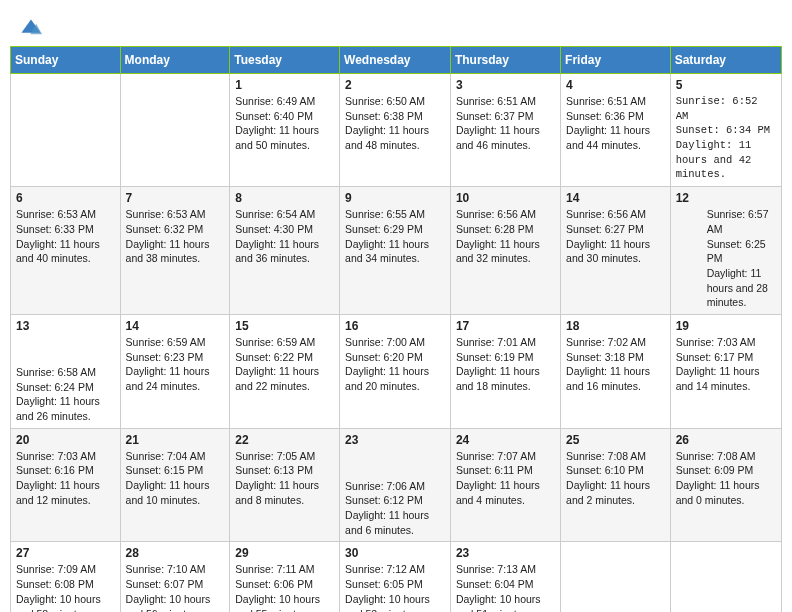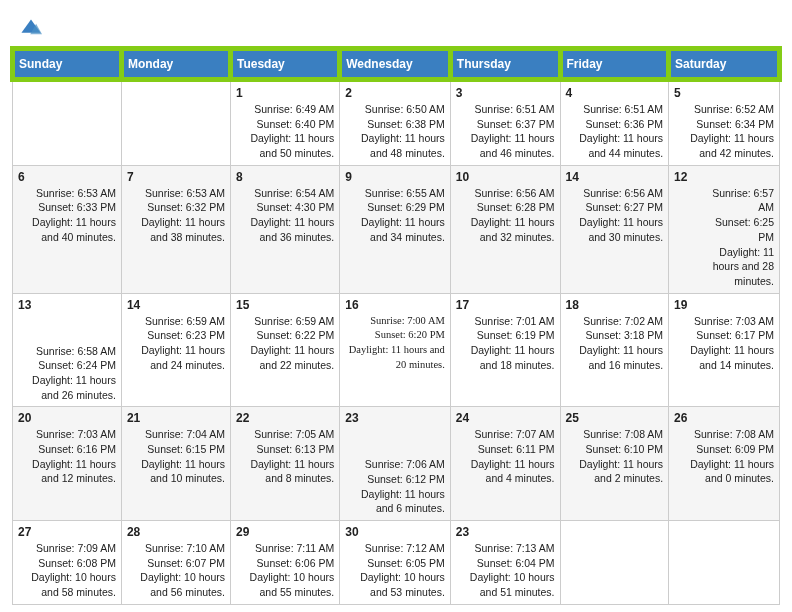--- a/index.html
+++ b/index.html
@@ -56,21 +56,21 @@
       border-collapse: collapse;
       font-size: 11px;
     }
     .calendar-table th {
       background-color: #3a7fc1;
       color: #fff;
       padding: 6px 4px;
       text-align: left;
       font-size: 12px;
       font-weight: bold;
-      border: 5px solid #84cc16;
+      border: 1px solid #84cc16;
     }
     .calendar-table td {
       vertical-align: top;
       border: 1px solid #ccc;
       padding: 4px 5px;
       width: 113px;
       min-height: 70px;
       background: #fff;
     }
     .calendar-table tr:nth-child(even) td {
@@ -79,21 +79,20 @@
     .day-number {
       font-weight: bold;
       font-size: 12px;
       margin-bottom: 2px;
       color: #222;
     }
     .day-info {
       font-size: 10.5px;
       color: #222;
       line-height: 1.4;
-      text-align: right;
     }
     .empty-cell {
       background: #fff;
     }
   </style>
 </head>
 <body>
 
 <div class="header">
   <div class="logo">
@@ -150,21 +149,21 @@
 Daylight: 11 hours and 46 minutes.</div>
         </td>
         <td>
           <div class="day-number">4</div>
           <div class="day-info" style="white-space: pre-line;">Sunrise: 6:51 AM
 Sunset: 6:36 PM
 Daylight: 11 hours and 44 minutes.</div>
         </td>
         <td>
           <div class="day-number">5</div>
-          <div class="day-info" style="white-space: pre-line;">Sunrise: 6:52 AM
+          <div class="day-info" style="white-space: pre-line; font-family: Liberation Mono, monospace;">Sunrise: 6:52 AM
 Sunset: 6:34 PM
 Daylight: 11 hours and 42 minutes.</div>
         </td>
       </tr>
       <tr>
         <td>
           <div class="day-number">6</div>
           <div class="day-info" style="white-space: pre-line;">Sunrise: 6:53 AM
 Sunset: 6:33 PM
 Daylight: 11 hours and 40 minutes.</div>
@@ -220,21 +219,21 @@
 Daylight: 11 hours and 24 minutes.</div>
         </td>
         <td>
           <div class="day-number">15</div>
           <div class="day-info" style="white-space: pre-line;">Sunrise: 6:59 AM
 Sunset: 6:22 PM
 Daylight: 11 hours and 22 minutes.</div>
         </td>
         <td>
           <div class="day-number">16</div>
-          <div class="day-info" style="white-space: pre-line; font-family: Liberation Serif, serif;">Sunrise: 7:00 AM
+          <div class="day-info" style="white-space: pre-line;">Sunrise: 7:00 AM
 Sunset: 6:20 PM
 Daylight: 11 hours and 20 minutes.</div>
         </td>
         <td>
           <div class="day-number">17</div>
           <div class="day-info" style="white-space: pre-line;">Sunrise: 7:01 AM
 Sunset: 6:19 PM
 Daylight: 11 hours and 18 minutes.</div>
         </td>
         <td>

